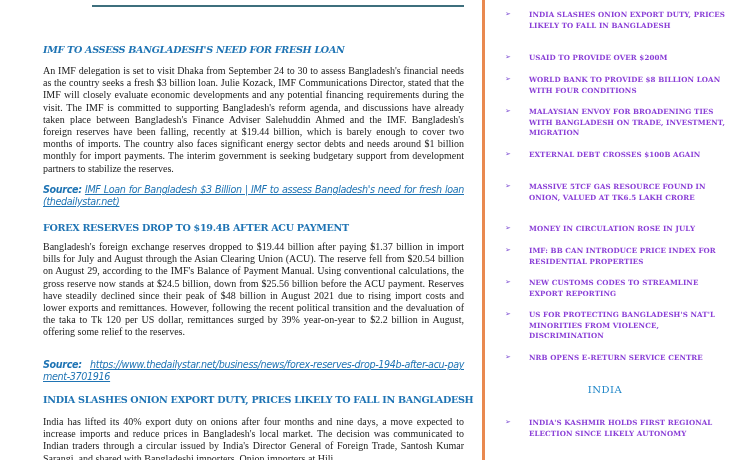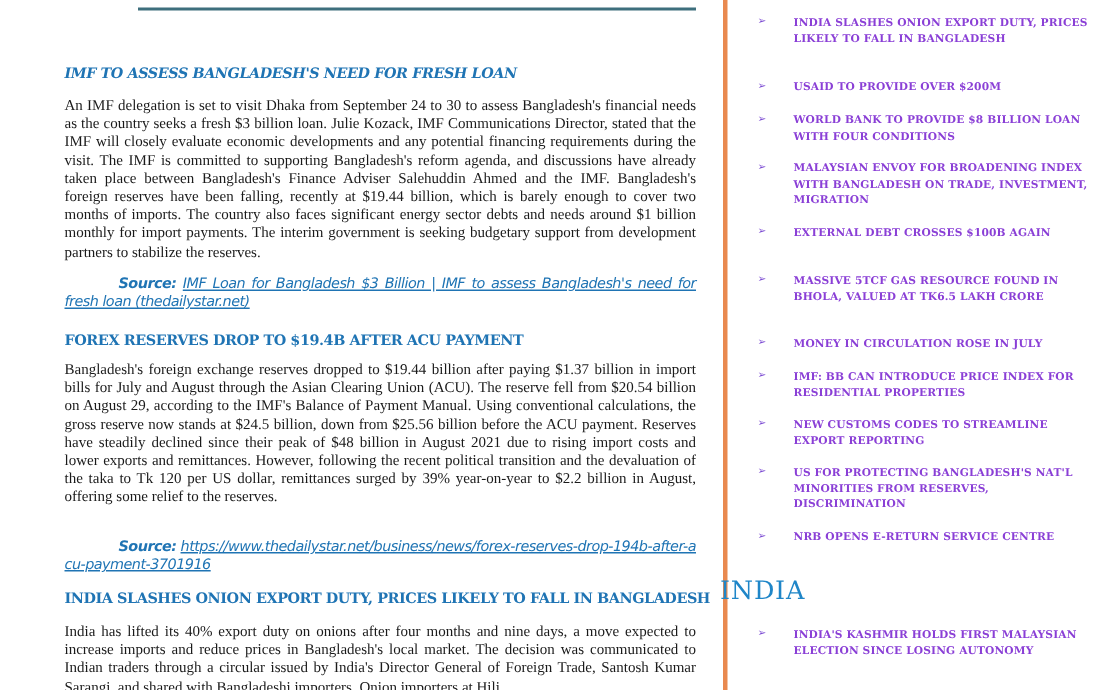--- a/index.html
+++ b/index.html
@@ -1,27 +1,27 @@
 <!DOCTYPE html>
 <html><head>
 <meta charset="utf-8">
 <style>
   html, body { margin:0; padding:0; }
   body { width:730px; height:460px; overflow:hidden; background:#ffffff; position:relative; font-family:"Liberation Serif", serif; }
   .top-rule { position:absolute; left:92px; top:5px; width:372px; height:2px; background:#3e6f7d; }
   .headline { position:absolute; left:43px; font-family:"DejaVu Serif", serif; font-weight:bold; font-size:9.6px; color:#1f74b4; letter-spacing:-0.3px; white-space:nowrap; transform-origin:left top; }
   .para { position:absolute; left:43px; width:421px; font-size:10px; line-height:12.2px; color:#1a1a1a; text-align:justify; }
   .source { position:absolute; left:43px; width:421px; font-size:9.6px; line-height:12px; font-style:italic; font-family:"DejaVu Sans", sans-serif; letter-spacing:-0.35px; text-align:justify; }
-  .source .lbl { color:#1f74b4; font-weight:bold;margin-left:36px; }
+  .source .lbl { color:#1f74b4; font-weight:bold; }
   .source .link { color:#1f74b4; text-decoration:underline; }
   .vline { position:absolute; left:482px; top:0; width:3px; height:460px; background:#e9894f; }
   .side-item { position:absolute; left:505px; width:220px; }
   .bullet { position:absolute; left:0; top:0; font-size:7px; color:#7b4ad2; }
   .side-text { position:absolute; left:24px; top:0; width:200px; font-family:"DejaVu Serif", serif; font-weight:bold; font-size:7.1px; line-height:10.6px; color:#8a3fd6; letter-spacing:0.1px; }
-  .side-heading { position:absolute; left:480px; width:250px; top:384px; font-family:"DejaVu Serif", serif; font-size:17px; color:#1f86c8; letter-spacing:0.5px; }
+  .side-heading { position:absolute; left:480px; width:250px; top:384px; text-align:center; font-family:"DejaVu Serif", serif; font-size:10px; color:#1f86c8; letter-spacing:0.5px; }
 </style>
 </head>
 <body>
 
 <div class="top-rule"></div>
 
 <div class="headline" style="top:44px;font-style:italic;">IMF TO ASSESS BANGLADESH'S NEED FOR FRESH LOAN</div>
 <div class="para" style="top:65px;">An IMF delegation is set to visit Dhaka from September 24 to 30 to assess Bangladesh's financial needs as the country seeks a fresh $3 billion loan. Julie Kozack, IMF Communications Director, stated that the IMF will closely evaluate economic developments and any potential financing requirements during the visit. The IMF is committed to supporting Bangladesh's reform agenda, and discussions have already taken place between Bangladesh's Finance Adviser Salehuddin Ahmed and the IMF. Bangladesh's foreign reserves have been falling, recently at $19.44 billion, which is barely enough to cover two months of imports. The country also faces significant energy sector debts and needs around $1 billion monthly for import payments. The interim government is seeking budgetary support from development partners to stabilize the reserves.</div>
 <div class="source" style="top:184px;">
   <span class="lbl">Source:</span>
@@ -47,49 +47,49 @@
 <div class="side-item" style="top:53px;">
   <span class="bullet">➢</span>
   <span class="side-text">USAID TO PROVIDE OVER $200M</span>
 </div>
 <div class="side-item" style="top:75px;">
   <span class="bullet">➢</span>
   <span class="side-text">WORLD BANK TO PROVIDE $8 BILLION LOAN WITH FOUR CONDITIONS</span>
 </div>
 <div class="side-item" style="top:107px;">
   <span class="bullet">➢</span>
-  <span class="side-text">MALAYSIAN ENVOY FOR BROADENING INDEX WITH BANGLADESH ON TRADE, INVESTMENT, MIGRATION</span>
+  <span class="side-text">MALAYSIAN ENVOY FOR BROADENING TIES WITH BANGLADESH ON TRADE, INVESTMENT, MIGRATION</span>
 </div>
 <div class="side-item" style="top:150px;">
   <span class="bullet">➢</span>
   <span class="side-text">EXTERNAL DEBT CROSSES $100B AGAIN</span>
 </div>
 <div class="side-item" style="top:182px;">
   <span class="bullet">➢</span>
-  <span class="side-text">MASSIVE 5TCF GAS RESOURCE FOUND IN BHOLA, VALUED AT TK6.5 LAKH CRORE</span>
+  <span class="side-text">MASSIVE 5TCF GAS RESOURCE FOUND IN ONION, VALUED AT TK6.5 LAKH CRORE</span>
 </div>
 <div class="side-item" style="top:224px;">
   <span class="bullet">➢</span>
   <span class="side-text">MONEY IN CIRCULATION ROSE IN JULY</span>
 </div>
 <div class="side-item" style="top:246px;">
   <span class="bullet">➢</span>
   <span class="side-text">IMF: BB CAN INTRODUCE PRICE INDEX FOR RESIDENTIAL PROPERTIES</span>
 </div>
 <div class="side-item" style="top:278px;">
   <span class="bullet">➢</span>
   <span class="side-text">NEW CUSTOMS CODES TO STREAMLINE EXPORT REPORTING</span>
 </div>
 <div class="side-item" style="top:310px;">
   <span class="bullet">➢</span>
-  <span class="side-text">US FOR PROTECTING BANGLADESH'S NAT'L MINORITIES FROM RESERVES, DISCRIMINATION</span>
+  <span class="side-text">US FOR PROTECTING BANGLADESH'S NAT'L MINORITIES FROM VIOLENCE, DISCRIMINATION</span>
 </div>
 <div class="side-item" style="top:353px;">
   <span class="bullet">➢</span>
   <span class="side-text">NRB OPENS E-RETURN SERVICE CENTRE</span>
 </div>
 
 <div class="side-heading">INDIA</div>
 
 <div class="side-item" style="top:418px;">
   <span class="bullet">➢</span>
-  <span class="side-text">INDIA'S KASHMIR HOLDS FIRST MALAYSIAN ELECTION SINCE LOSING AUTONOMY</span>
+  <span class="side-text">INDIA'S KASHMIR HOLDS FIRST REGIONAL ELECTION SINCE LIKELY AUTONOMY</span>
 </div>
 
 </body></html>

